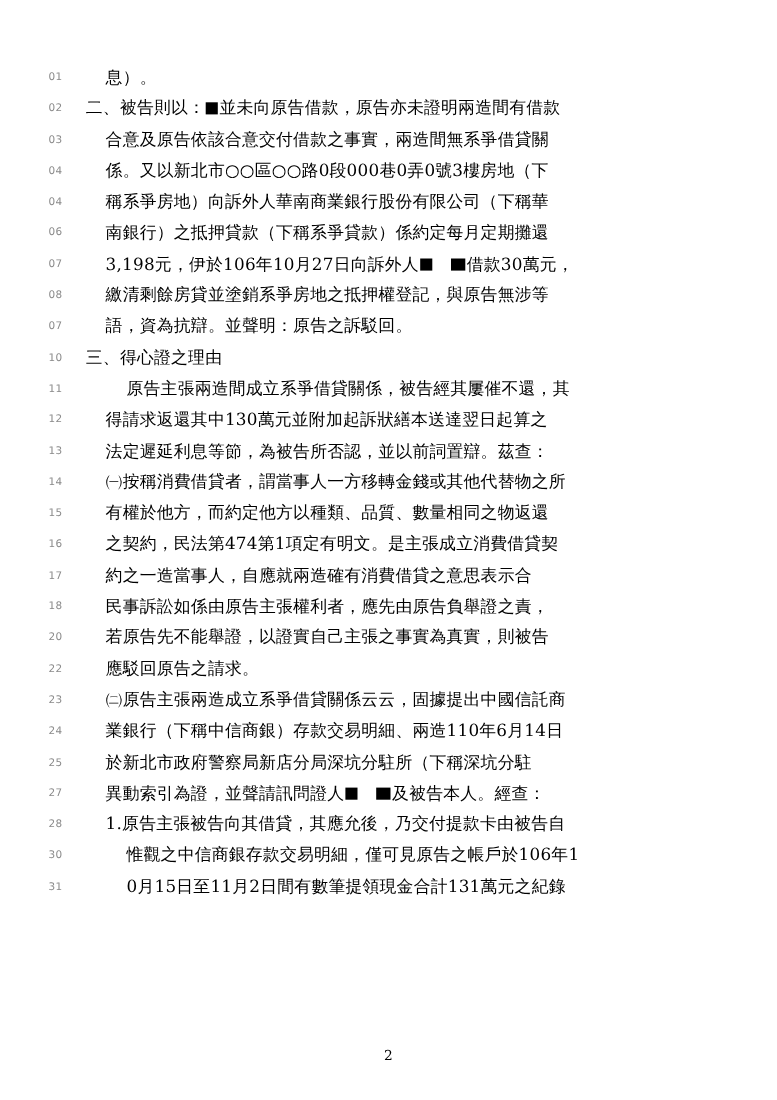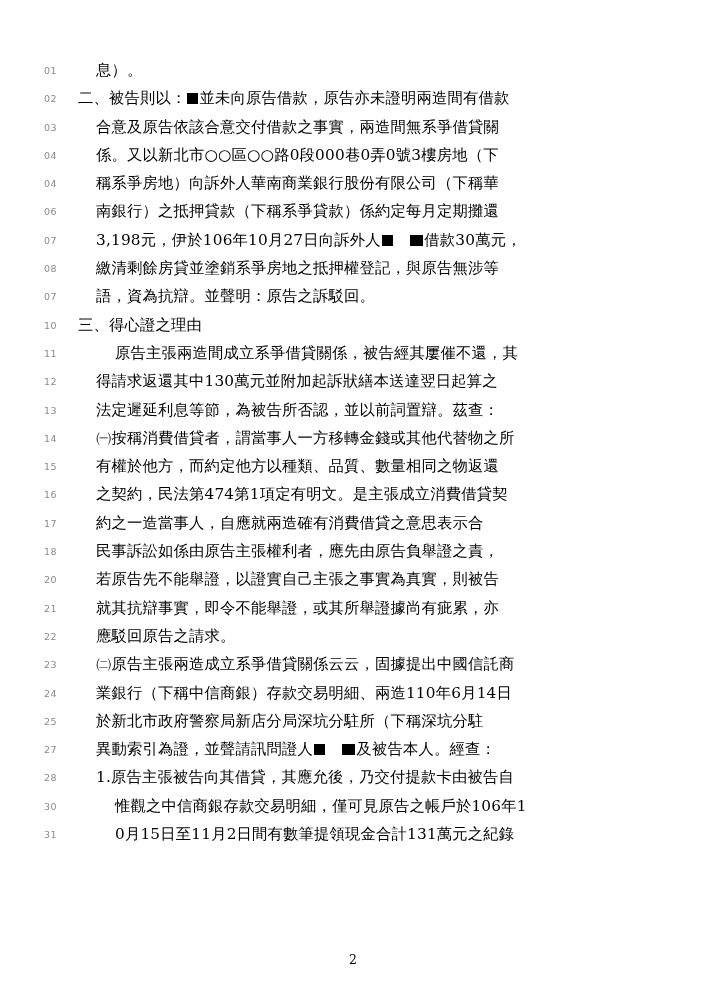--- a/index.html
+++ b/index.html
@@ -150,24 +150,20 @@
       </div>
       <div class="line">
         <div class="lineno">18</div>
         <div class="text ind1">民事訴訟如係由原告主張權利者，應先由原告負舉證之責，</div>
       </div>
       <div class="line">
         <div class="lineno">20</div>
         <div class="text ind1">若原告先不能舉證，以證實自己主張之事實為真實，則被告</div>
       </div>
       <div class="line">
-        <div class="lineno">21</div>
-        <div class="text ind1">就其抗辯事實，即令不能舉證，或其所舉證據尚有疵累，亦</div>
-      </div>
-      <div class="line">
         <div class="lineno">22</div>
         <div class="text ind1">應駁回原告之請求。</div>
       </div>
       <div class="line">
         <div class="lineno">23</div>
         <div class="text ind1">㈡原告主張兩造成立系爭借貸關係云云，固據提出中國信託商</div>
       </div>
       <div class="line">
         <div class="lineno">24</div>
         <div class="text ind1">業銀行（下稱中信商銀）存款交易明細、兩造110年6月14日</div>

